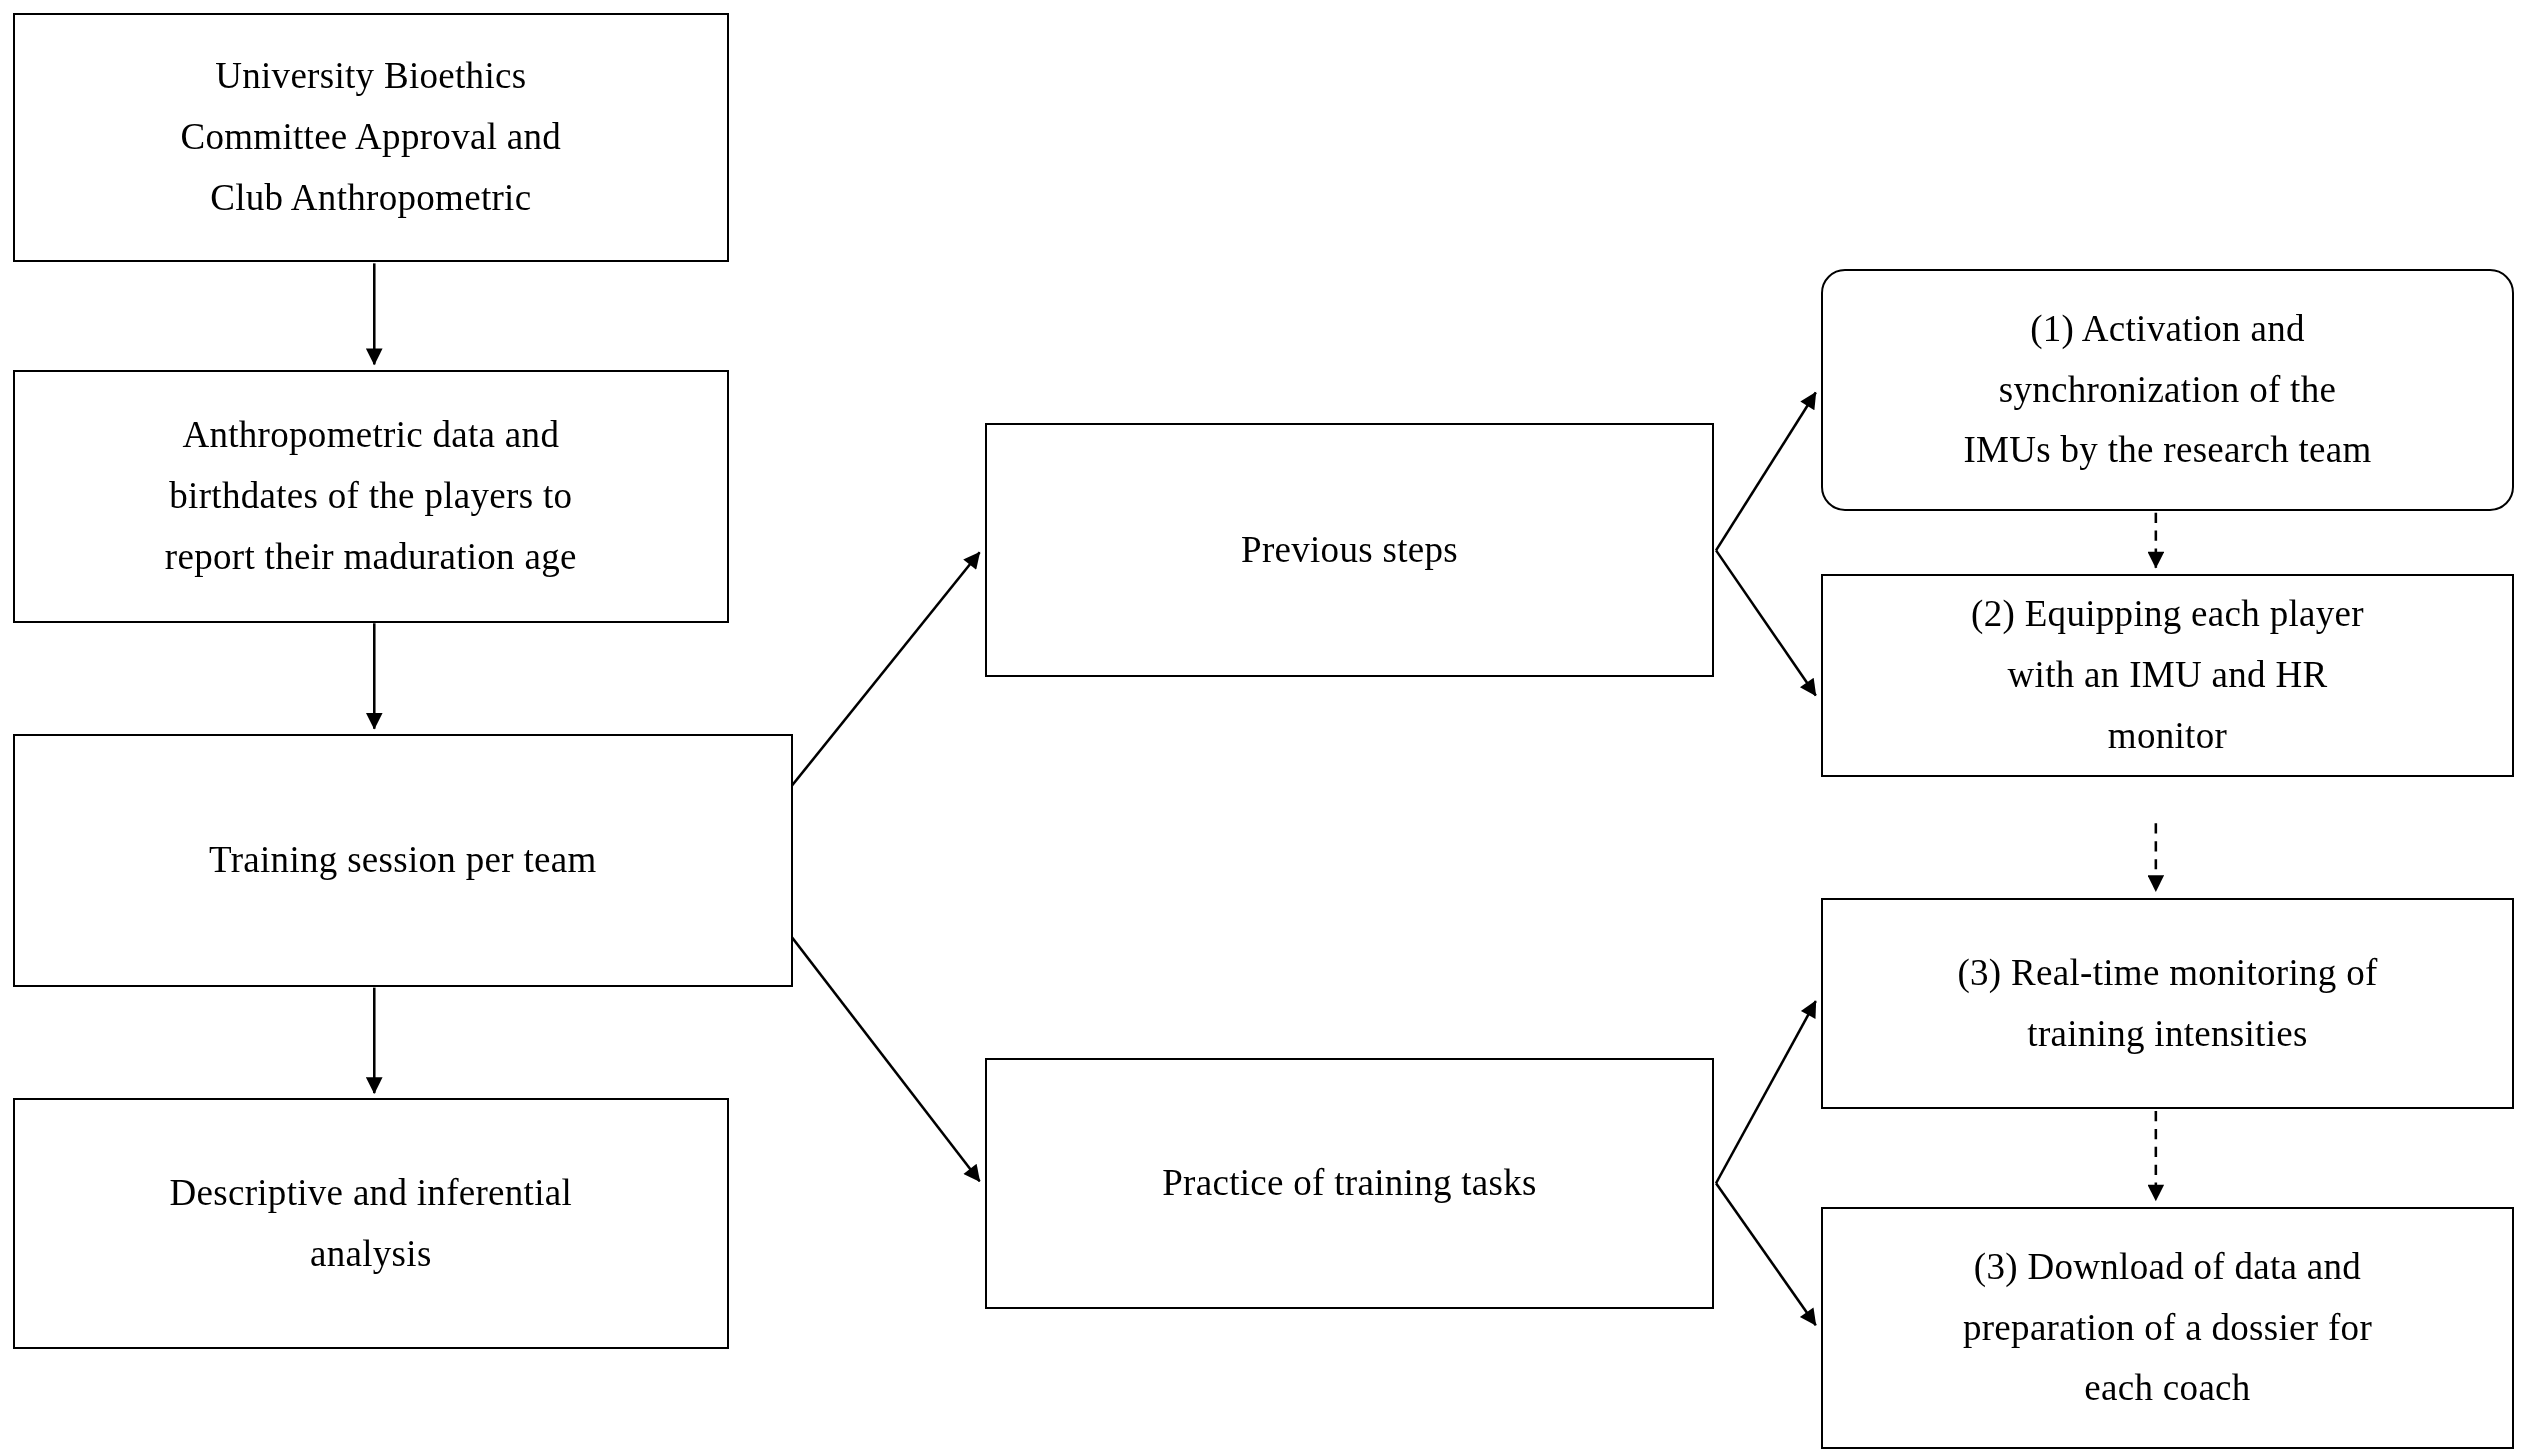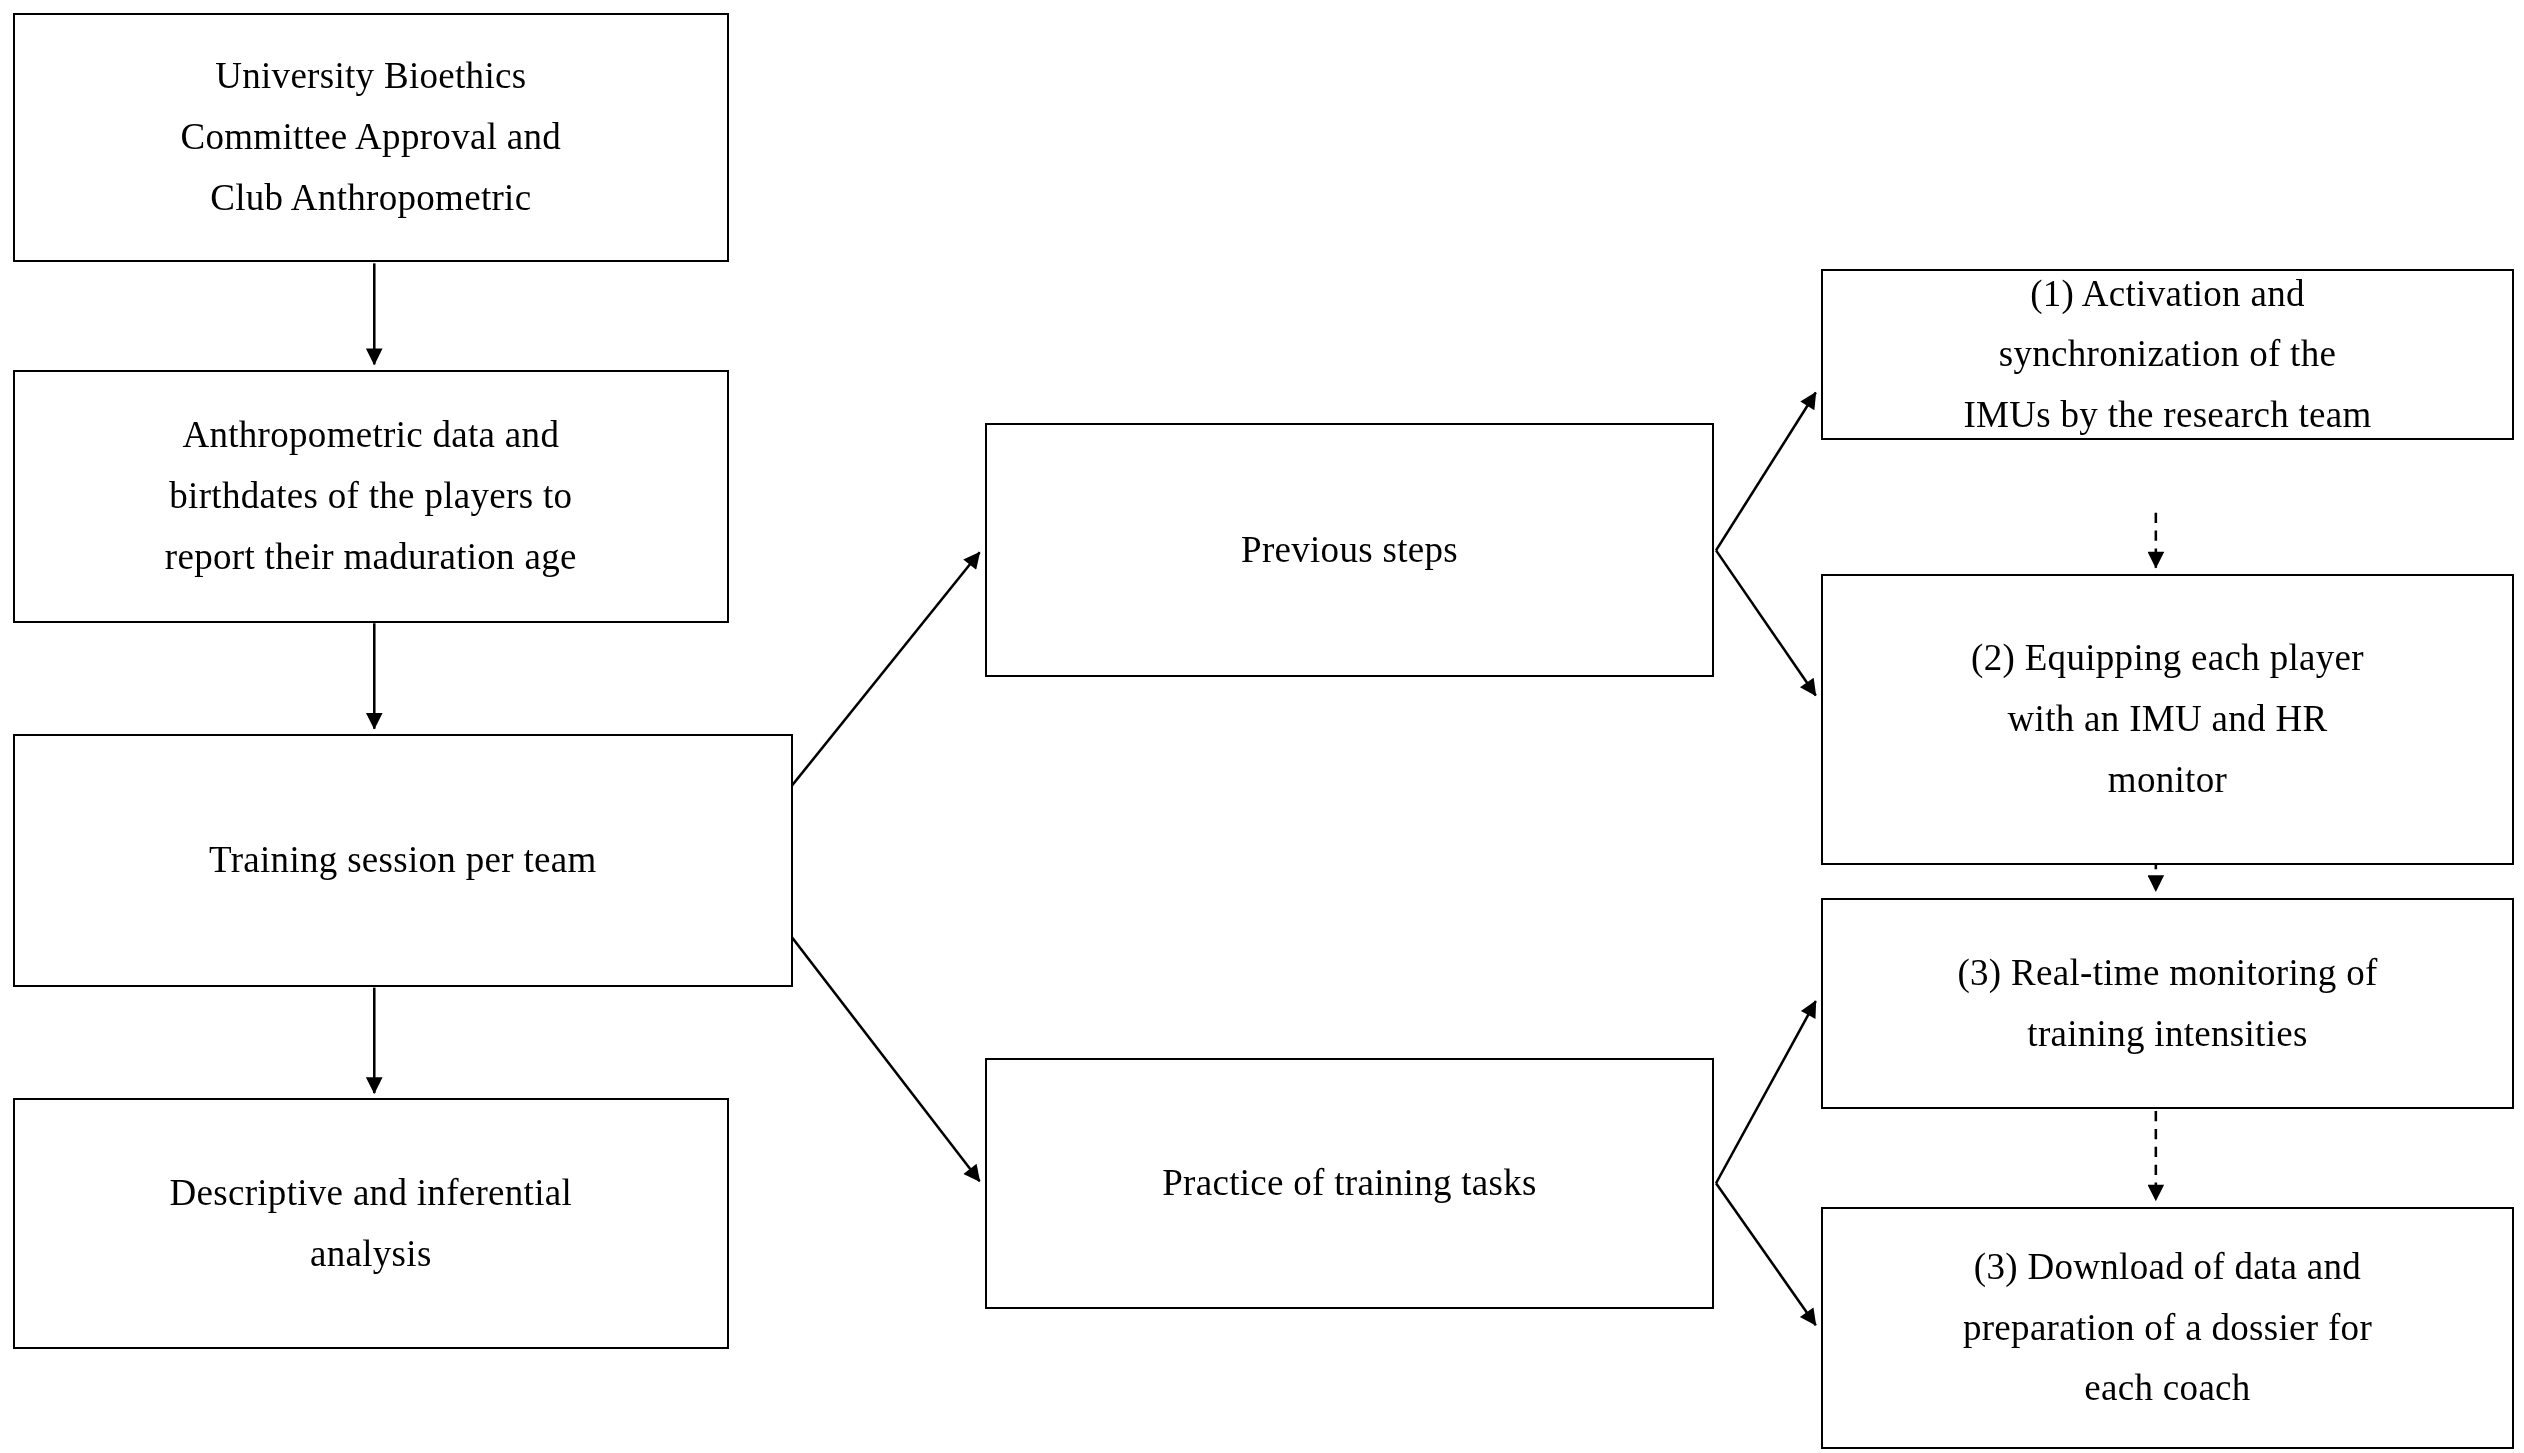--- a/index.html
+++ b/index.html
@@ -44,22 +44,22 @@
   }
   
   .pos-bioethics      { left: 12.8px;   top: 12.8px;   width: 716px; height: 249px; }
   .pos-anthropometric { left: 12.8px;   top: 370px;  width: 716px; height: 253px; }
   .pos-training       { left: 12.8px;   top: 734px; width: 780px; height: 253px; }
   .pos-analysis       { left: 12.8px;   top: 1098px; width: 716px; height: 251px; }
   
   .pos-previous       { left: 985px; top: 423px;  width: 729px; height: 254px; }
   .pos-practice       { left: 985px; top: 1058px; width: 729px; height: 251px; }
   
-  .pos-step1          { left: 1821px; top: 269px;  width: 693px; height: 171px; }
-  .pos-step2          { left: 1821px; top: 574px;  width: 693px; height: 291px; }
+  .pos-step1          { left: 1821px; top: 269px;  width: 693px; height: 242px; border-radius: 24px; }
+  .pos-step2          { left: 1821px; top: 574px;  width: 693px; height: 203px; }
   .pos-step3          { left: 1821px; top: 898px; width: 693px; height: 211px; }
   .pos-step4          { left: 1821px; top: 1207px; width: 693px; height: 242px; }
 
   .edge-solid  { stroke: #000000; stroke-width: 4; fill: none; }
   .edge-dashed { stroke: #000000; stroke-width: 4; fill: none; stroke-dasharray: 16 12; }
 </style>
 </head>
 <body>
 
 <div class="canvas">

